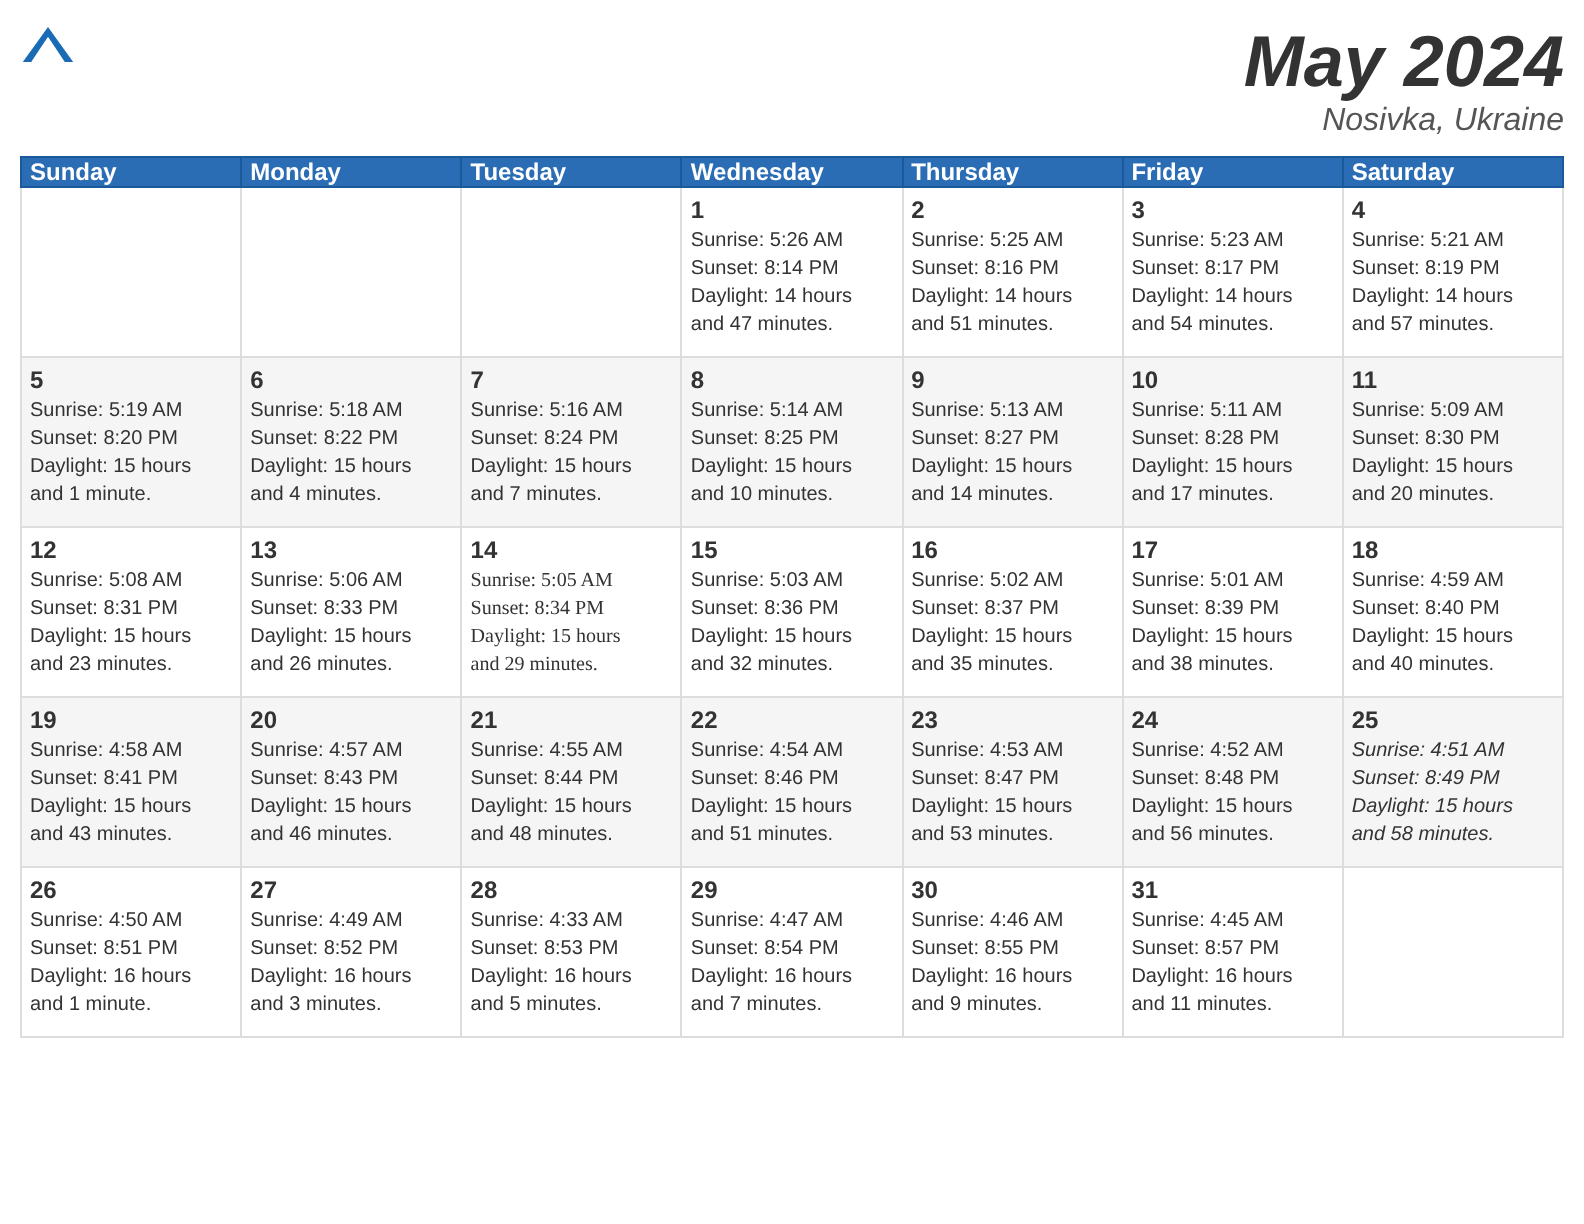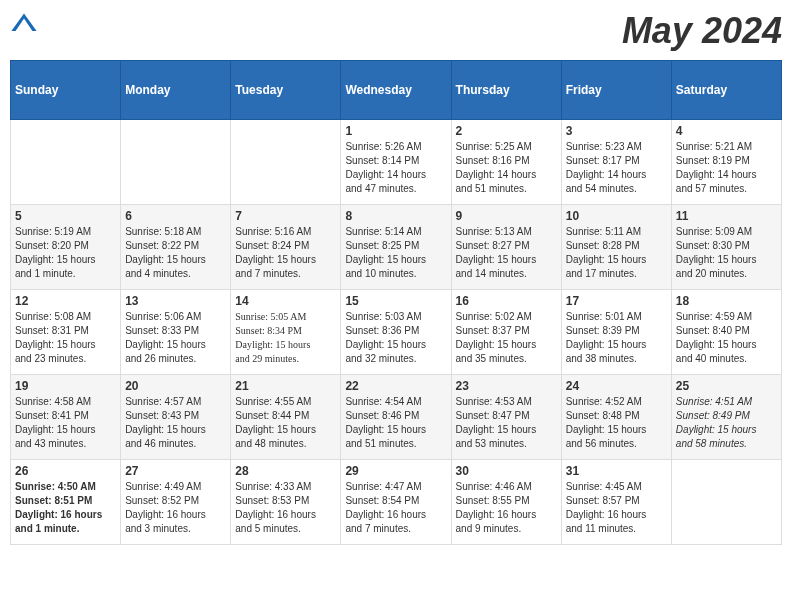--- a/index.html
+++ b/index.html
@@ -56,21 +56,21 @@
     table {
       width: 100%;
       border-collapse: collapse;
       table-layout: fixed;
     }
     thead tr th {
       background-color: #2a6db5;
       color: #fff;
       font-size: 12px;
       font-weight: bold;
-      padding: 22px 4px;
+      padding: 0 4px;
       text-align: left;
       border: 1px solid #1a5a9a;
     }
     tbody tr td {
       border: 1px solid #ddd;
       vertical-align: top;
       padding: 4px;
       font-size: 10px;
       color: #333;
       height: 85px;
@@ -96,20 +96,21 @@
 
 <div class="header">
   <div class="logo">
     <svg class="logo-icon" viewBox="0 0 40 40" xmlns="http://www.w3.org/2000/svg">
       <polygon points="20,5 38,30 2,30" fill="#1a6bb5"></polygon>
       <polygon points="20,12 32,30 8,30" fill="#fff"></polygon>
     </svg>
   </div>
   <div class="title-block">
     <div class="month-title">May 2024</div>
+    <div class="location">Nosivka, Ukraine</div>
   </div>
 </div>
 
 <table>
   <thead>
     <tr>
       <th>Sunday</th>
       <th>Monday</th>
       <th>Tuesday</th>
       <th>Wednesday</th>
@@ -301,21 +302,21 @@
           <div class="day-number">25</div>
           <div class="day-info" style="white-space: pre-line; font-style: italic;">Sunrise: 4:51 AM
 Sunset: 8:49 PM
 Daylight: 15 hours
 and 58 minutes.</div>
         </td>
       </tr>
       <tr>
         <td>
           <div class="day-number">26</div>
-          <div class="day-info" style="white-space: pre-line; font-weight: bold;">Sunrise: 4:50 AM
+          <div class="day-info" style="white-space: pre-line;">Sunrise: 4:50 AM
 Sunset: 8:51 PM
 Daylight: 16 hours
 and 1 minute.</div>
         </td>
         <td>
           <div class="day-number">27</div>
           <div class="day-info" style="white-space: pre-line;">Sunrise: 4:49 AM
 Sunset: 8:52 PM
 Daylight: 16 hours
 and 3 minutes.</div>

